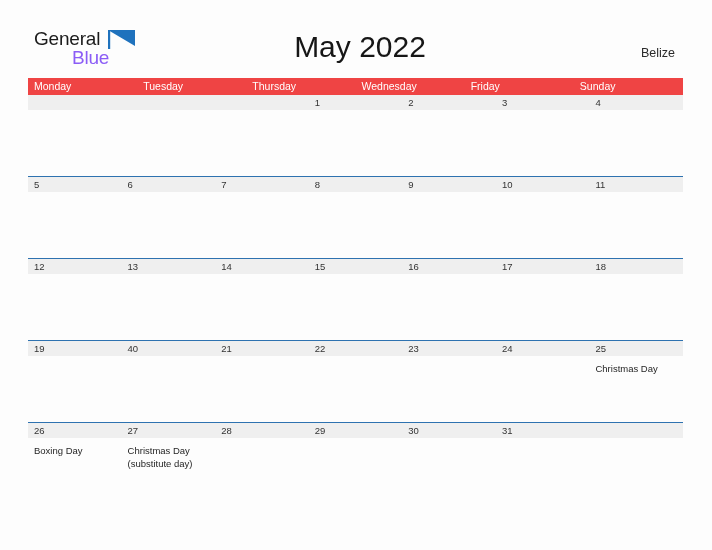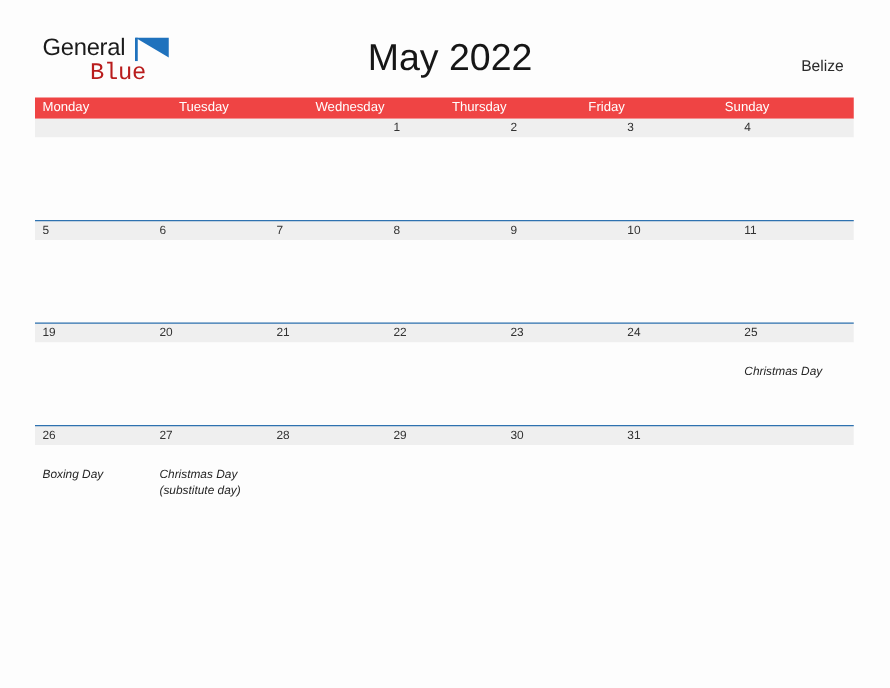--- a/index.html
+++ b/index.html
@@ -55,22 +55,22 @@
     top: 2px;
     width: 28px;
     height: 19px;
   }
   .logo-blue {
     position: absolute;
     left: 38px;
     top: 19px;
     font-size: 19px;
     letter-spacing: -0.2px;
-    color: #b91c1c;
-    font-family: Liberation Mono, monospace;
+    color: #8b5cf6;
+    font-family: Liberation Sans, sans-serif;
   }
 
   .title {
     position: absolute;
     left: 0;
     top: 30px;
     width: 712px;
     text-align: center;
     font-size: 30px;
     font-weight: normal;
@@ -136,27 +136,26 @@
 
   .week-events {
     display: flex;
     width: 100%;
     height: 66px;
     background: #fdfdfd;
   }
   .event-cell {
     flex: 1 1 0;
     padding-left: 6px;
-    padding-top: 18px;
+    padding-top: 7px;
     box-sizing: border-box;
     font-size: 9.5px;
     line-height: 12.5px;
     color: #262626;
     white-space: pre-line;
-    font-style: italic;
   }
 
   
 </style>
 </head>
 <body>
 
 <div class="page">
 
   <div class="topbar">
@@ -175,22 +174,22 @@
     <div class="title">May 2022</div>
 
     <div class="region">Belize</div>
 
   </div>
 
   <div class="calendar">
     <div class="weekday-row" id="weekday-row">
         <div class="weekday">Monday</div>
         <div class="weekday">Tuesday</div>
+        <div class="weekday">Thursday</div>
         <div class="weekday">Wednesday</div>
-        <div class="weekday">Thursday</div>
         <div class="weekday">Friday</div>
         <div class="weekday">Sunday</div>
       </div>
     <div id="weeks-container">
         <div class="week">
           <div class="week-dates">
             <div class="daynum"></div>
             <div class="daynum"></div>
             <div class="daynum"></div>
             <div class="daynum">1</div>
@@ -223,22 +222,42 @@
             <div class="event-cell"></div>
             <div class="event-cell"></div>
             <div class="event-cell"></div>
             <div class="event-cell"></div>
             <div class="event-cell"></div>
             <div class="event-cell"></div>
           </div>
         </div>
         <div class="week">
           <div class="week-dates">
+            <div class="daynum">12</div>
+            <div class="daynum">13</div>
+            <div class="daynum">14</div>
+            <div class="daynum">15</div>
+            <div class="daynum">16</div>
+            <div class="daynum">17</div>
+            <div class="daynum">18</div>
+          </div>
+          <div class="week-events">
+            <div class="event-cell"></div>
+            <div class="event-cell"></div>
+            <div class="event-cell"></div>
+            <div class="event-cell"></div>
+            <div class="event-cell"></div>
+            <div class="event-cell"></div>
+            <div class="event-cell"></div>
+          </div>
+        </div>
+        <div class="week">
+          <div class="week-dates">
             <div class="daynum">19</div>
-            <div class="daynum">20</div>
+            <div class="daynum">40</div>
             <div class="daynum">21</div>
             <div class="daynum">22</div>
             <div class="daynum">23</div>
             <div class="daynum">24</div>
             <div class="daynum">25</div>
           </div>
           <div class="week-events">
             <div class="event-cell"></div>
             <div class="event-cell"></div>
             <div class="event-cell"></div>

